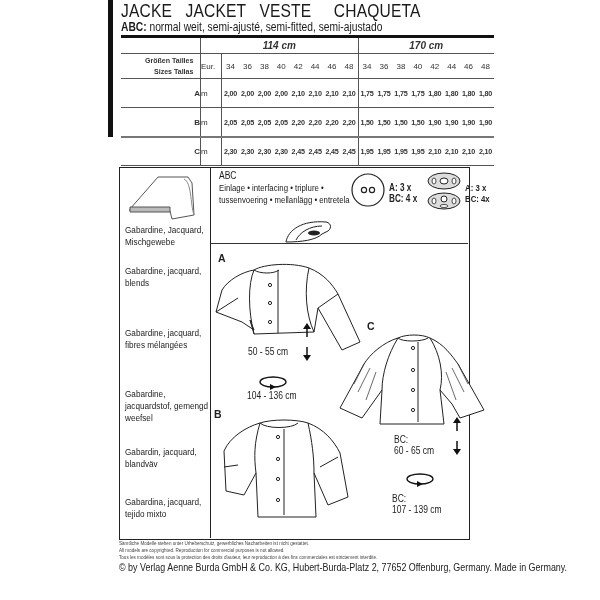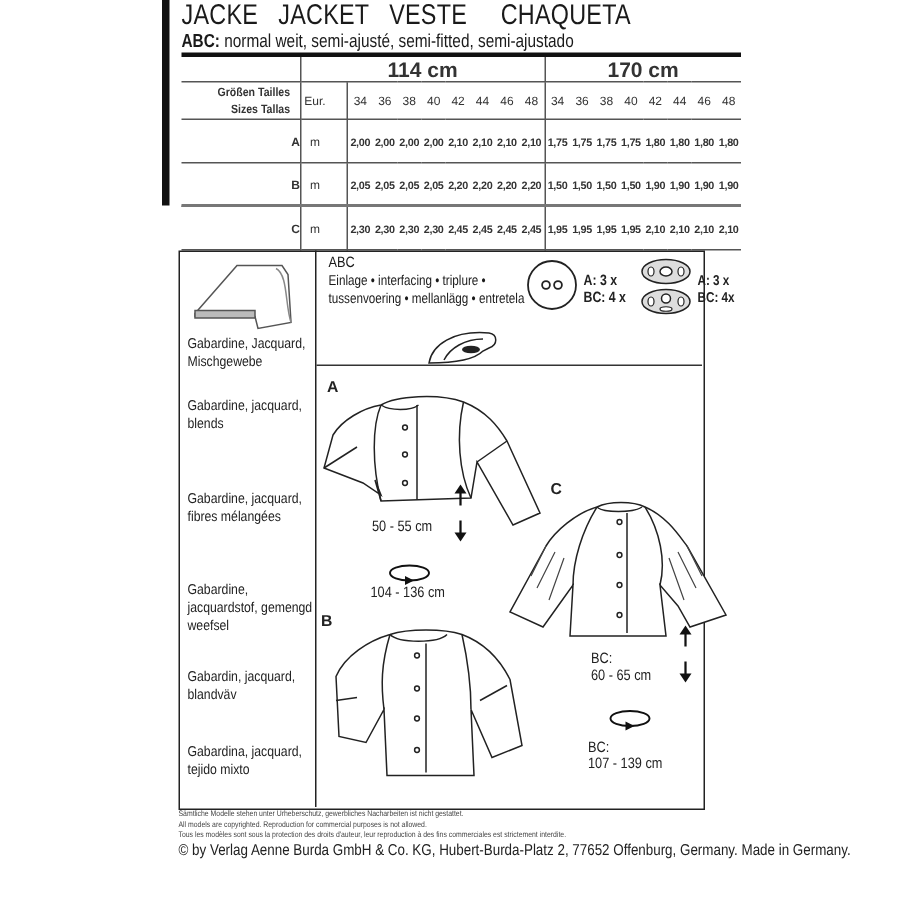--- a/index.html
+++ b/index.html
@@ -4,25 +4,25 @@
 <style>
   html, body { margin:0; padding:0; background:#ffffff; }
   body { width:600px; height:600px; position:relative; overflow:hidden; font-family:"Liberation Sans", sans-serif; color:#1a1a1a; }
   .vbar { position:absolute; left:108px; top:0; width:5px; height:137px; background:#111; }
   .title { position:absolute; left:121px; top:0px; font-size:19px; font-weight:normal; letter-spacing:0.2px; transform:scaleX(0.82); transform-origin:left top; white-space:pre; font-family:"Liberation Sans", sans-serif; }
   .subtitle { position:absolute; left:121px; top:20px; font-size:12.5px; transform:scaleX(0.82); transform-origin:left top; white-space:nowrap; }
   .subtitle b { font-weight:bold; }
   .thickline { position:absolute; left:121px; top:35px; width:373px; height:3px; background:#111; }
   table.sizes { position:absolute; left:121px; top:38px; width:373px; border-collapse:collapse; font-size:8px; }
   table.sizes td { border-bottom:1px solid #555; padding:0; height:16px; text-align:center; font-weight:bold; color:#333; font-family:"Liberation Sans", sans-serif; }
-  table.sizes tr.hdr td { height:15px; font-size:14px; }
+  table.sizes tr.hdr td { height:15px; font-size:10px;font-style:italic; }
   table.sizes tr.sz td { height:24px; font-weight:normal; color:#333;}
   table.sizes tr.row td { height:28px; }
   table.sizes td.lab { text-align:right; width:78px; font-weight:bold; padding-left:1px; border-right:1px solid #555; }
-  table.sizes td.eur { width:18px; text-align:center; padding-right:12px; border-right:1px solid #555; font-weight:normal; }
+  table.sizes td.eur { width:18px; text-align:left; padding-right:2px; border-right:1px solid #555; font-weight:normal; }
   table.sizes td.sep { border-right:1px solid #555; }
   table.sizes td.v { font-size:7.2px; letter-spacing:-0.2px; }
   .szlab { font-size:8px; font-weight:bold; line-height:11px; color:#333; transform:scaleX(0.88); transform-origin:left center; display:inline-block;}
   .bottomrule { position:absolute; left:121px; top:136px; width:373px; height:2px; background:#777; }
 
   .outer { position:absolute; left:119px; top:167px; width:349px; height:371px; border:1px solid #222; }
   .leftcol { position:absolute; left:119px; top:167px; width:91px; height:371px; border-right:1px solid #222; }
   .toprow-line { position:absolute; left:211px; top:243px; width:257px; height:1px; background:#333; }
   .mat { position:absolute; left:125px; font-size:9.5px; line-height:12px; color:#222; transform:scaleX(0.86); transform-origin:left top; width:100px; }
   .abc { position:absolute; left:219px; top:170px; font-size:10px; font-weight:normal; transform:scaleX(0.85); transform-origin:left top; }

